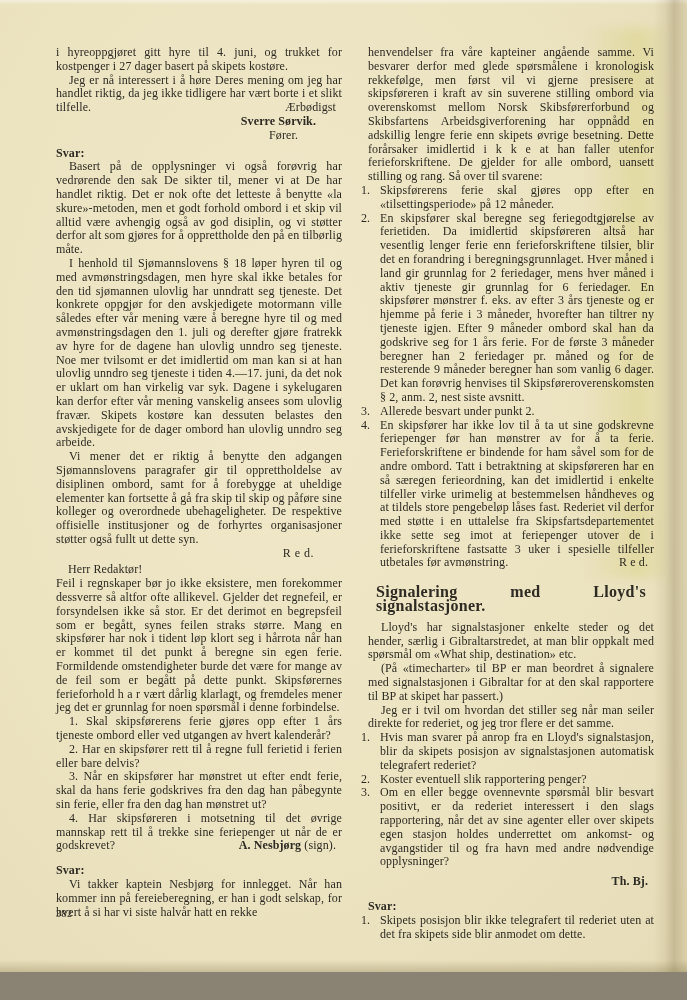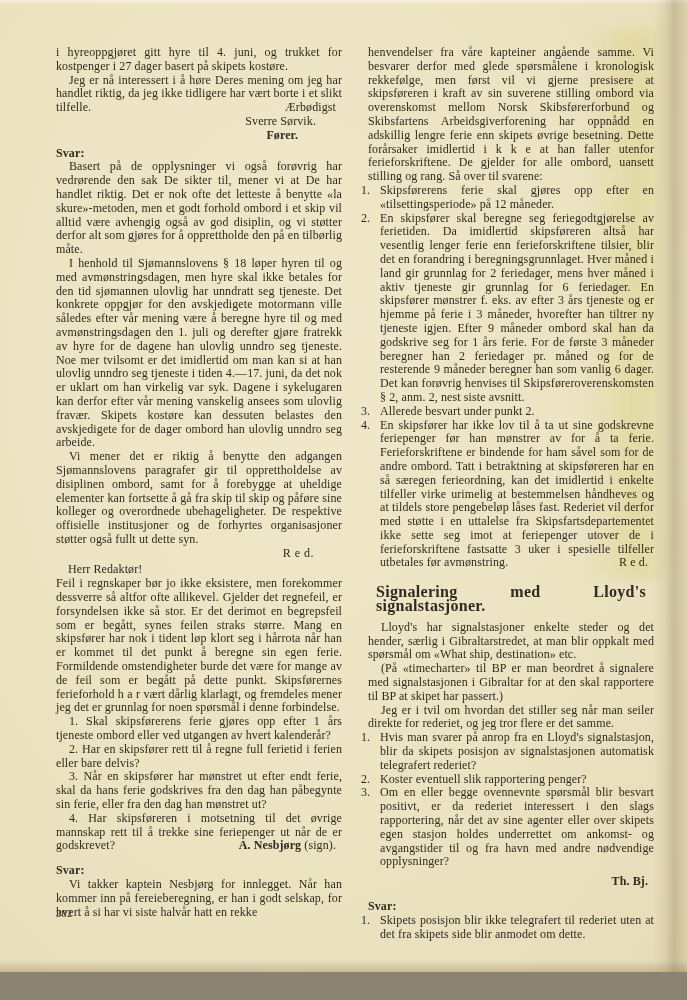--- a/index.html
+++ b/index.html
@@ -58,22 +58,22 @@
     font-size: 12px; line-height: 13.8px;
     font-weight: normal; margin: 3px 0 0 12px;
   }
   .signal-heading {
     font-size: 16px; line-height: 13.8px;
     font-weight: bold; margin: 8px;
     letter-spacing: 0.3px;
   }
   .sig-block { margin: 0; }
   .sig-line { text-align: right; }
-  .sig-name { padding-right: 26px; font-weight: normal; }
-  .sig-role { padding-right: 44px; font-weight: bold; }
+  .sig-name { padding-right: 26px; font-weight: bold; }
+  .sig-role { padding-right: 44px; }
   .signoff-line { text-align: right; padding-right: 28px; letter-spacing: 0.5px; }
   .inline-sig { float: right; padding-left: 10px; padding-right: 6px; }
   .qa-list { margin: 0; padding: 0; list-style: none; }
   .qa-item { display: flex; margin-left: -7px; }
   .qa-num { flex: none; width: 19px; }
   .qa-body { flex: 1; text-align: justify; }
   .page-number {
     position: absolute; left: 56px; top: 908px;
     font-size: 10px; letter-spacing: 0.5px;
   }

